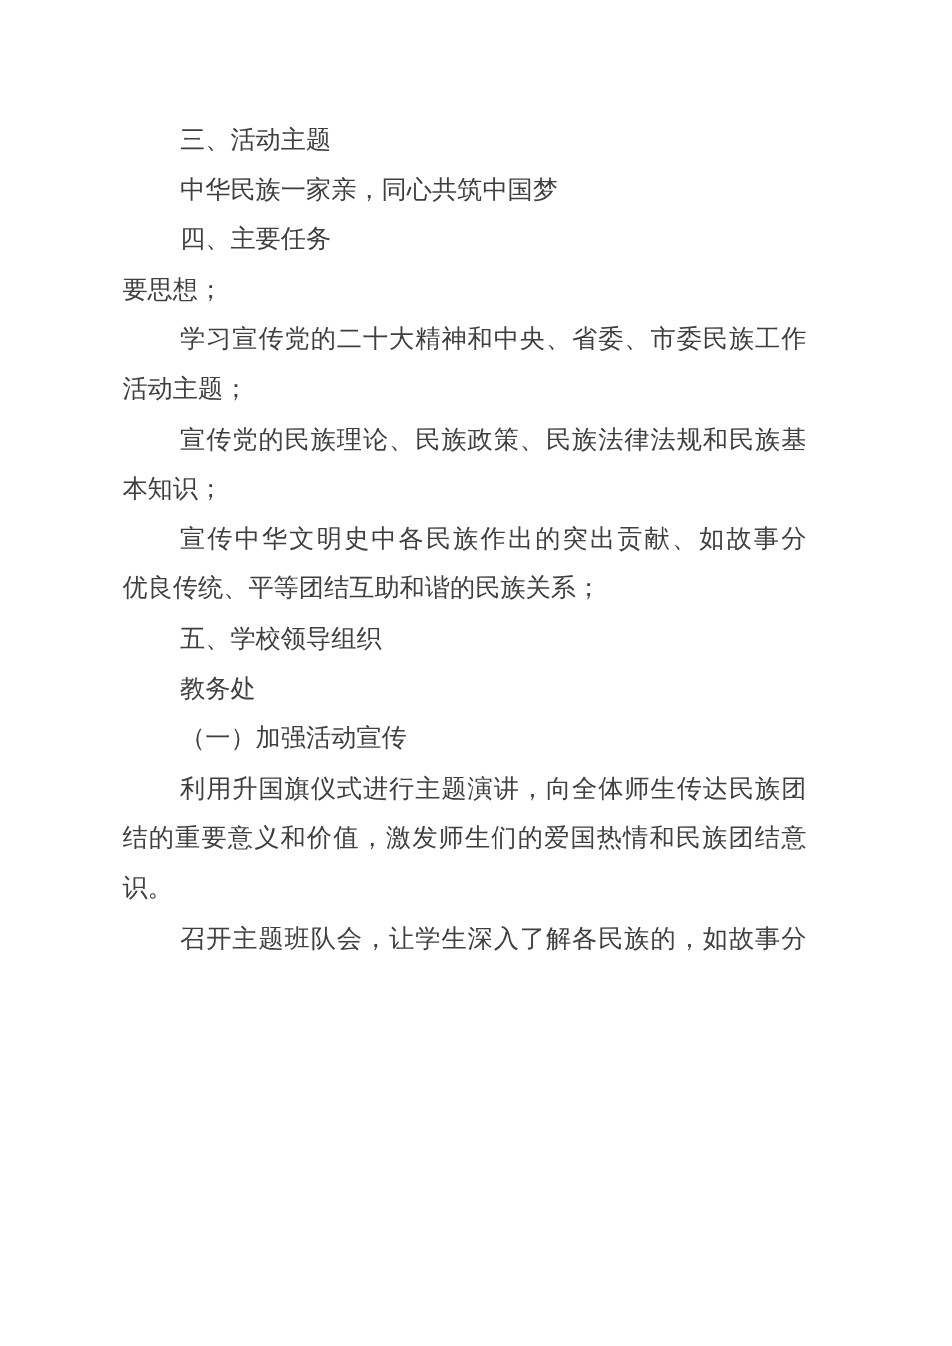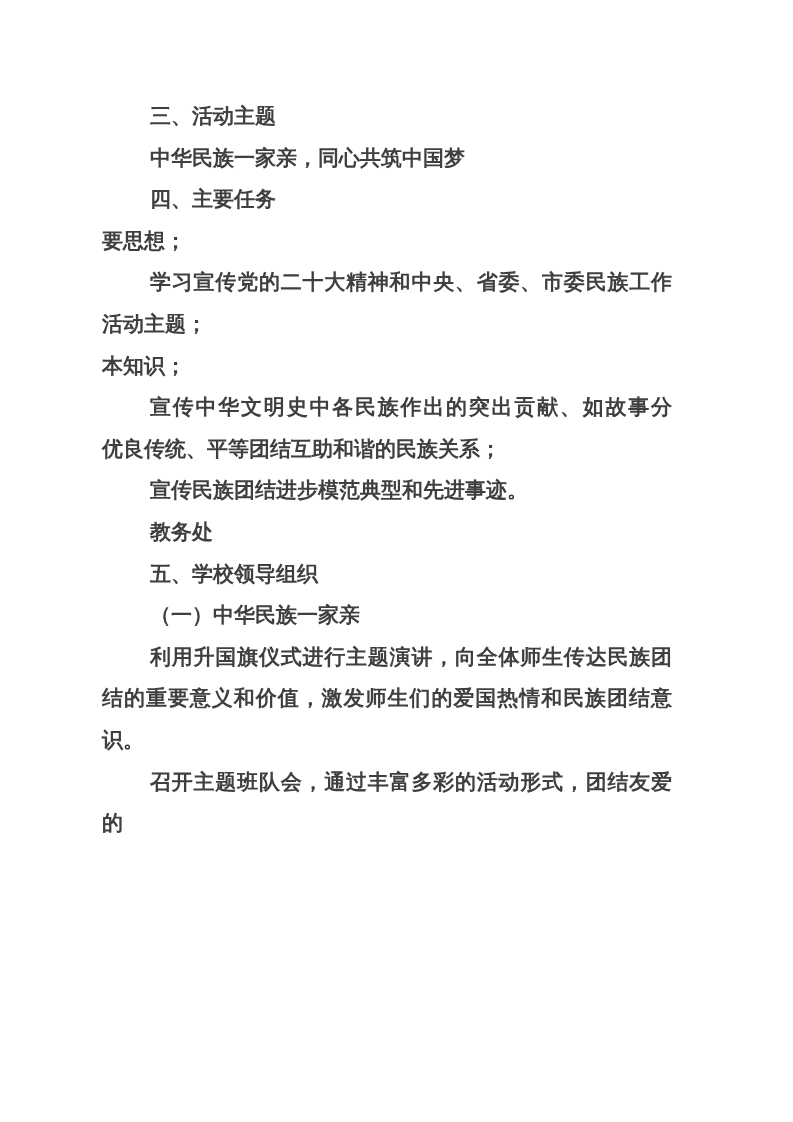--- a/index.html
+++ b/index.html
@@ -21,21 +21,20 @@
     left: 102px;
     width: 570px;
     color: #3f3f3f;
     font-size: 21px;
     line-height: 41.6px;
     font-weight: 400;
   }
   .line {
     white-space: nowrap;
     text-align: left;
-    font-weight: bold;
   }
   .line.indent {
     text-indent: 48px;
   }
   .line.just {
     white-space: normal;
     text-align: justify;
     text-align-last: justify;
   }
 </style>
@@ -43,25 +42,25 @@
 <body>
 
 <div class="page" style="background: rgb(255, 255, 255);">
   <div class="doc-body" style="color: rgb(63, 63, 63);">
       <div class="line indent">三、活动主题</div>
       <div class="line indent">中华民族一家亲，同心共筑中国梦</div>
       <div class="line indent">四、主要任务</div>
       <div class="line">要思想；</div>
       <div class="line indent just">学习宣传党的二十大精神和中央、省委、市委民族工作</div>
       <div class="line">活动主题；</div>
+      <div class="line indent just">宣传党的民族理论、民族政策、民族法律法规和民族基</div>
       <div class="line">本知识；</div>
       <div class="line indent just">宣传中华文明史中各民族作出的突出贡献、如故事分</div>
       <div class="line">优良传统、平等团结互助和谐的民族关系；</div>
-      <div class="line indent">宣传民族团结进步模范典型和先进事迹。</div>
+      <div class="line indent">五、学校领导组织</div>
       <div class="line indent">教务处</div>
-      <div class="line indent">五、学校领导组织</div>
-      <div class="line indent">（一）中华民族一家亲</div>
+      <div class="line indent">（一）加强活动宣传</div>
       <div class="line indent just">利用升国旗仪式进行主题演讲，向全体师生传达民族团</div>
       <div class="line just">结的重要意义和价值，激发师生们的爱国热情和民族团结意</div>
       <div class="line">识。</div>
-      <div class="line indent just">召开主题班队会，通过丰富多彩的活动形式，团结友爱的</div>
+      <div class="line indent just">召开主题班队会，让学生深入了解各民族的，如故事分</div>
     </div>
 </div>
 
 </body></html>

